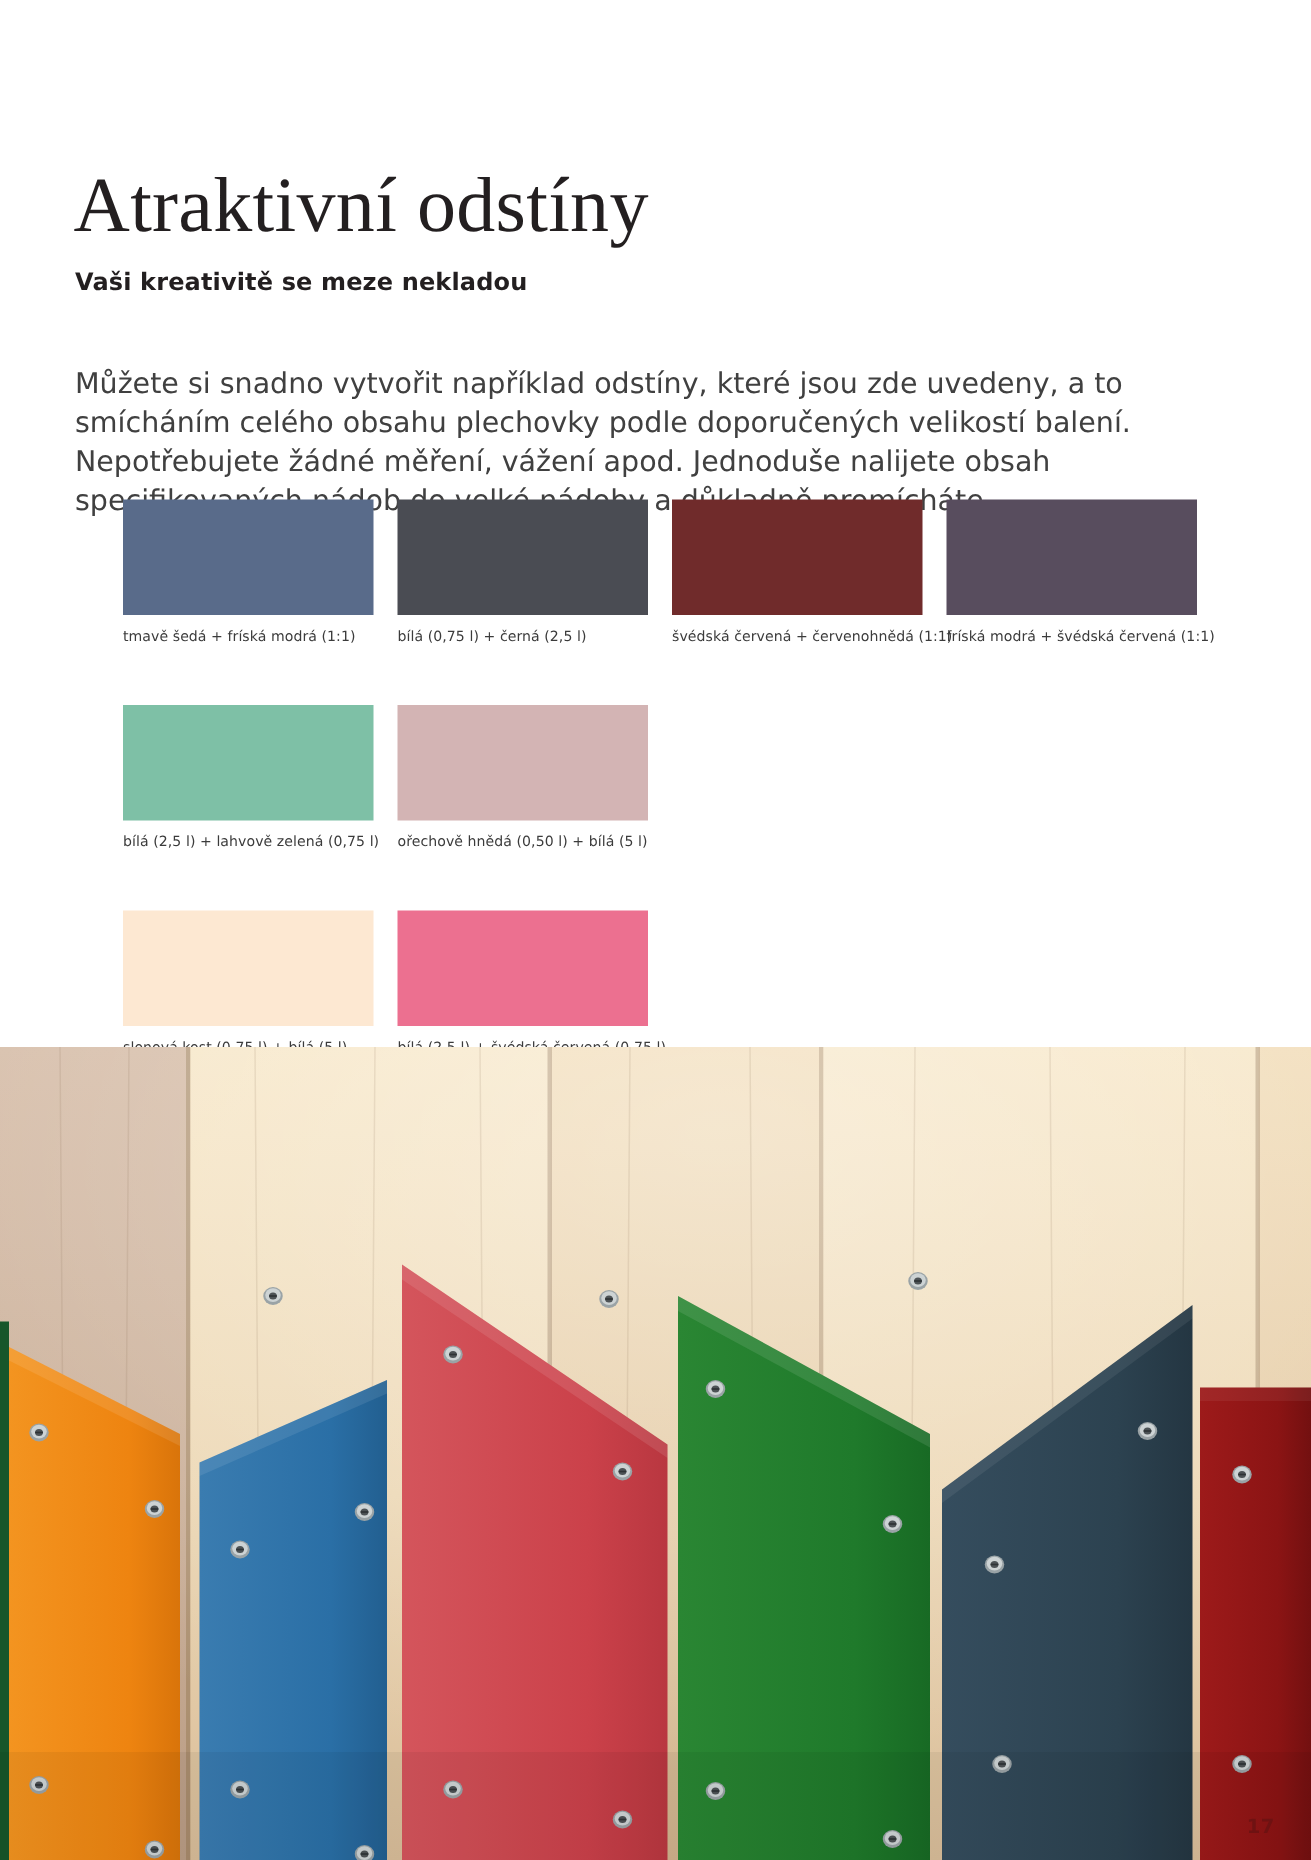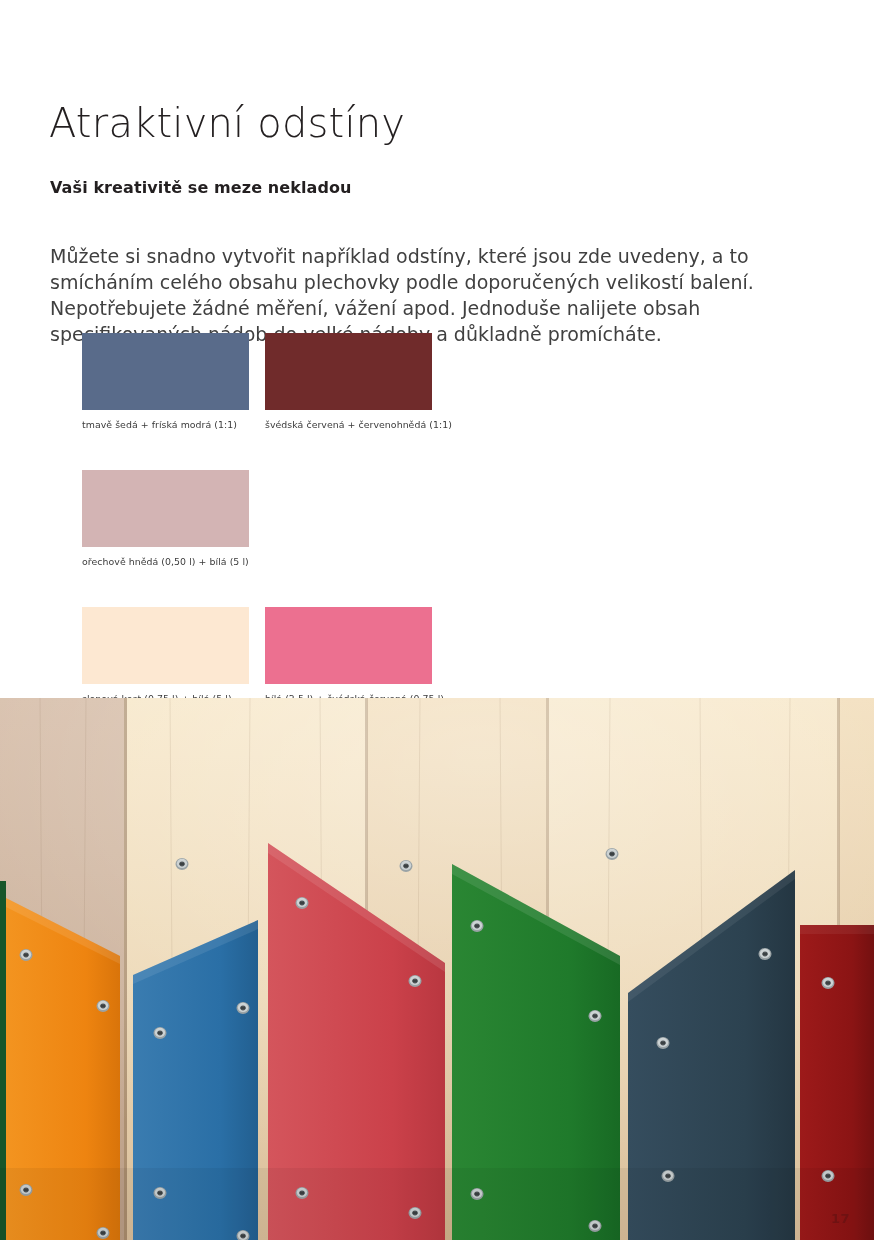--- a/index.html
+++ b/index.html
@@ -22,26 +22,27 @@
     left: 0; top: 0;
     width: 874px;
     height: 698px;
     background: #ffffff;
   }
 
   .title {
     position: absolute;
     left: 49px;
     top: 74px;
-    font-size: 40px;
+    font-size: 52px;
     font-weight: 300;
     letter-spacing: 0.2px;
     line-height: 1.12;
     color: #231f20;
     white-space: nowrap;
+    font-family: Liberation Serif, serif;
   }
 
   .subtitle {
     position: absolute;
     left: 50px;
     top: 165px;
     font-size: 16px;
     font-weight: 700;
     letter-spacing: 0.1px;
     color: #231f20;
@@ -123,26 +124,38 @@
   <p class="body-copy">Můžete si snadno vytvořit například odstíny, které jsou zde uvedeny, a to smícháním celého obsahu plechovky podle doporučených velikostí balení. Nepotřebujete žádné měření, vážení apod. Jednoduše nalijete obsah specifikovaných nádob do velké nádoby a důkladně promícháte.</p>
 
   <div class="swatch-grid">
 
     <div class="swatch-row">
       <div class="swatch-cell">
         <span class="swatch-chip" style="background:#596b8a"></span>
         <div class="swatch-label">tmavě šedá + fríská modrá (1:1)</div>
       </div>
       <div class="swatch-cell">
+        <span class="swatch-chip" style="background:#4a4c53"></span>
+        <div class="swatch-label">bílá (0,75 l) + černá (2,5 l)</div>
+      </div>
+      <div class="swatch-cell">
         <span class="swatch-chip" style="background:#702b2b"></span>
         <div class="swatch-label">švédská červená + červenohnědá (1:1)</div>
       </div>
+      <div class="swatch-cell">
+        <span class="swatch-chip" style="background:#584d5e"></span>
+        <div class="swatch-label">fríská modrá + švédská červená (1:1)</div>
+      </div>
     </div>
 
     <div class="swatch-row">
+      <div class="swatch-cell">
+        <span class="swatch-chip" style="background:#7ec0a6"></span>
+        <div class="swatch-label">bílá (2,5 l) + lahvově zelená (0,75 l)</div>
+      </div>
       <div class="swatch-cell">
         <span class="swatch-chip" style="background:#d3b4b4"></span>
         <div class="swatch-label">ořechově hnědá (0,50 l) + bílá (5 l)</div>
       </div>
     </div>
 
     <div class="swatch-row">
       <div class="swatch-cell">
         <span class="swatch-chip" style="background:#fde8d2"></span>
         <div class="swatch-label">slonová kost (0,75 l) + bílá (5 l)</div>

